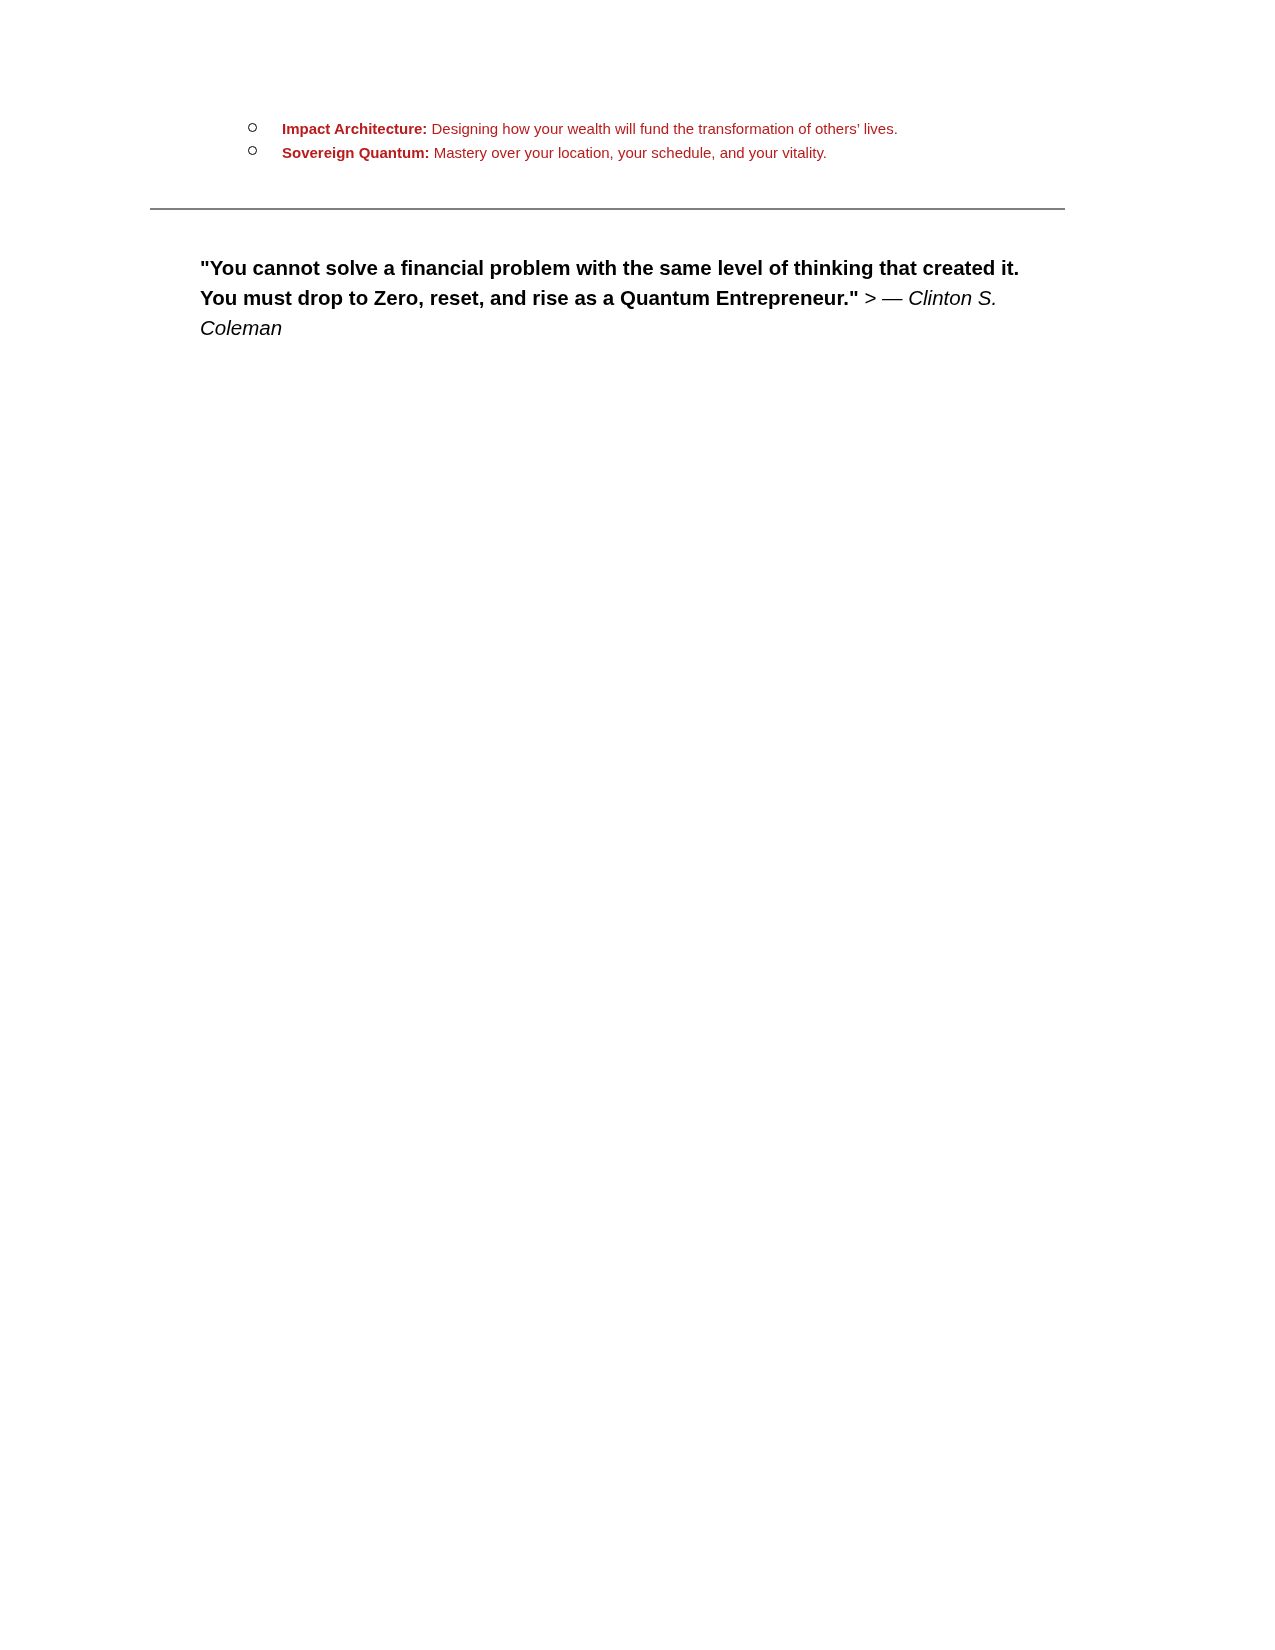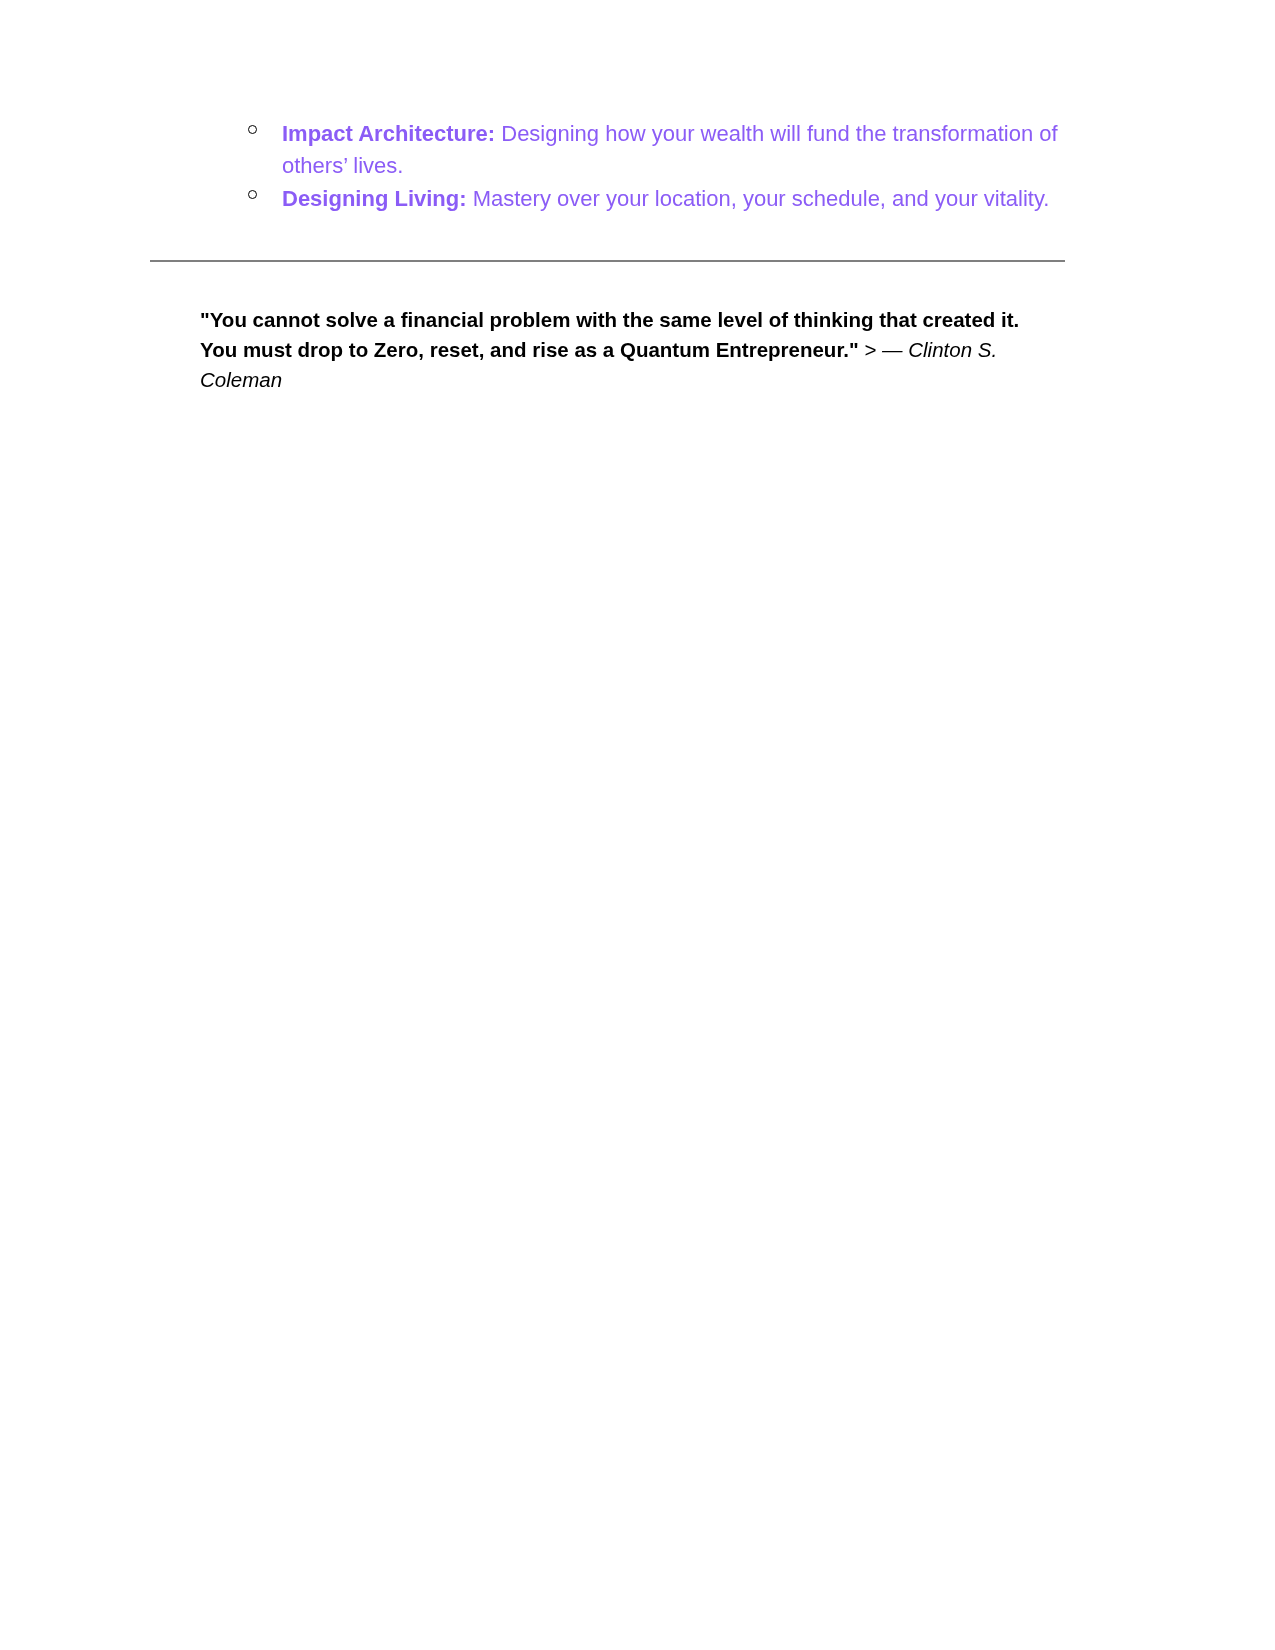--- a/index.html
+++ b/index.html
@@ -23,24 +23,24 @@
     width: 975px;
   }
   ul.sublist {
     list-style: none;
     margin: 0;
     padding: 0;
   }
   ul.sublist > li {
     position: relative;
     padding-left: 132px;
-    font-size: 22px;
+    font-size: 15px;
     line-height: 1.44;
     margin-bottom: 2px;
-    color: #8b5cf6;
+    color: #b91c1c;
   }
   ul.sublist > li .marker {
     position: absolute;
     left: 98px;
     top: 0.30em;
     width: 9px;
     height: 9px;
     border: 1.6px solid #000;
     border-radius: 50%;
     box-sizing: border-box;
@@ -85,21 +85,21 @@
 <div class="page">
   <div class="content">
 
     <ul class="sublist">
       <li>
         <span class="marker"></span>
         <span class="term">Impact Architecture:</span><span class="rest"> Designing how your wealth will fund the transformation of others’ lives.</span>
       </li>
       <li>
         <span class="marker"></span>
-        <span class="term">Designing Living:</span><span class="rest"> Mastery over your location, your schedule, and your vitality.</span>
+        <span class="term">Sovereign Quantum:</span><span class="rest"> Mastery over your location, your schedule, and your vitality.</span>
       </li>
     </ul>
 
     <div class="divider"></div>
 
     <div class="quote-block">
       <span class="quote-text">"You cannot solve a financial problem with the same level of thinking that created it. You must drop to Zero, reset, and rise as a Quantum Entrepreneur."</span><span class="quote-attr"> &gt; — Clinton S. Coleman</span>
     </div>
 
   </div>

